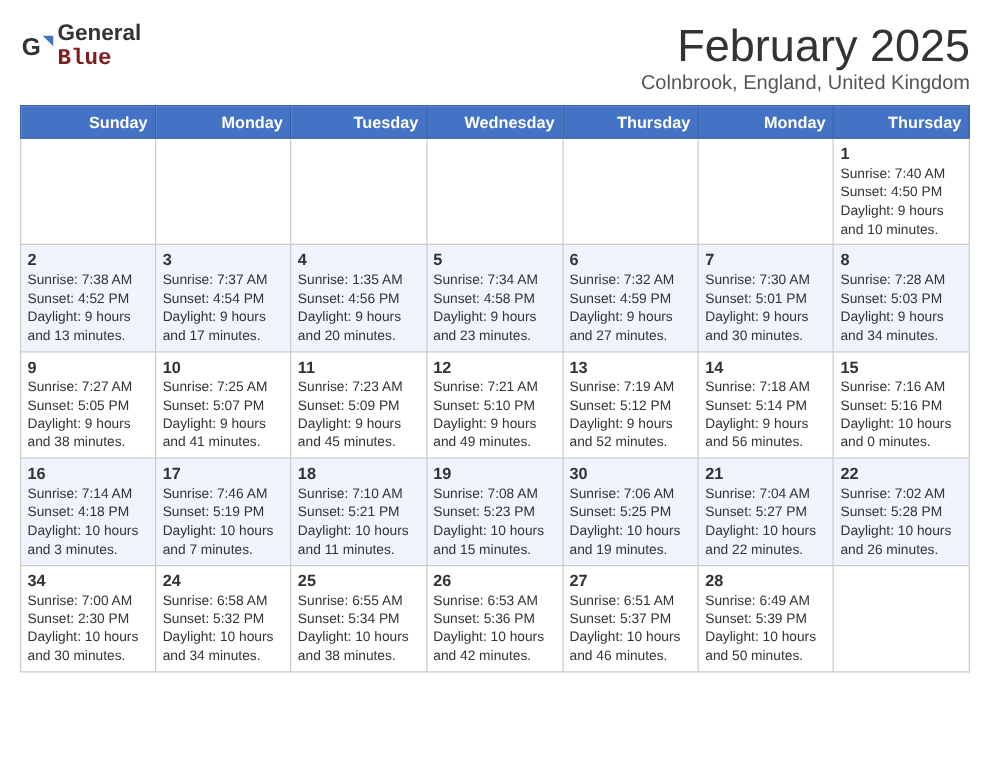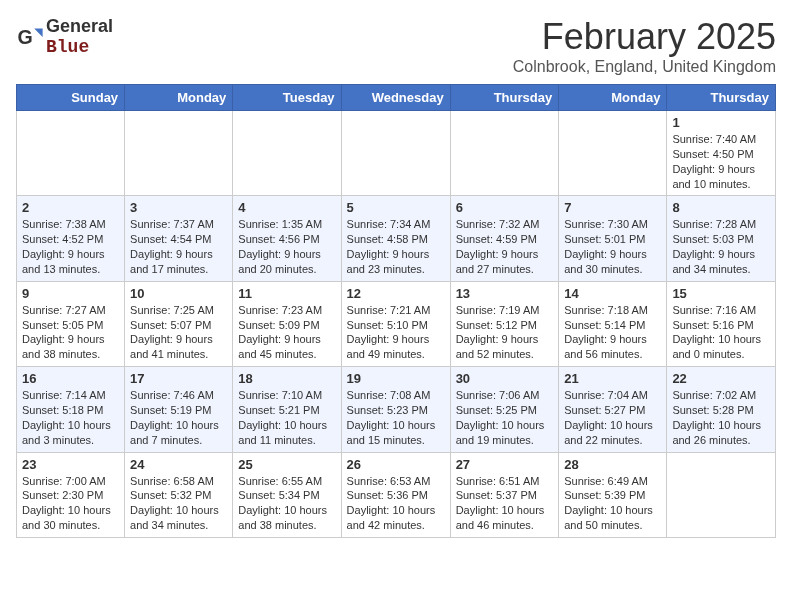--- a/index.html
+++ b/index.html
@@ -226,21 +226,21 @@
           <div class="day-info">Sunrise: 7:16 AM
 Sunset: 5:16 PM
 Daylight: 10 hours
 and 0 minutes.</div>
         </td>
       </tr>
       <tr>
         <td>
           <span class="day-num">16</span>
           <div class="day-info">Sunrise: 7:14 AM
-Sunset: 5:18 PM
+Sunset: 4:18 PM
 Daylight: 10 hours
 and 3 minutes.</div>
         </td>
         <td>
           <span class="day-num">17</span>
           <div class="day-info">Sunrise: 7:46 AM
 Sunset: 5:19 PM
 Daylight: 10 hours
 and 7 minutes.</div>
         </td>
@@ -275,21 +275,21 @@
         <td>
           <span class="day-num">22</span>
           <div class="day-info">Sunrise: 7:02 AM
 Sunset: 5:28 PM
 Daylight: 10 hours
 and 26 minutes.</div>
         </td>
       </tr>
       <tr>
         <td>
-          <span class="day-num">23</span>
+          <span class="day-num">34</span>
           <div class="day-info">Sunrise: 7:00 AM
 Sunset: 2:30 PM
 Daylight: 10 hours
 and 30 minutes.</div>
         </td>
         <td>
           <span class="day-num">24</span>
           <div class="day-info">Sunrise: 6:58 AM
 Sunset: 5:32 PM
 Daylight: 10 hours

